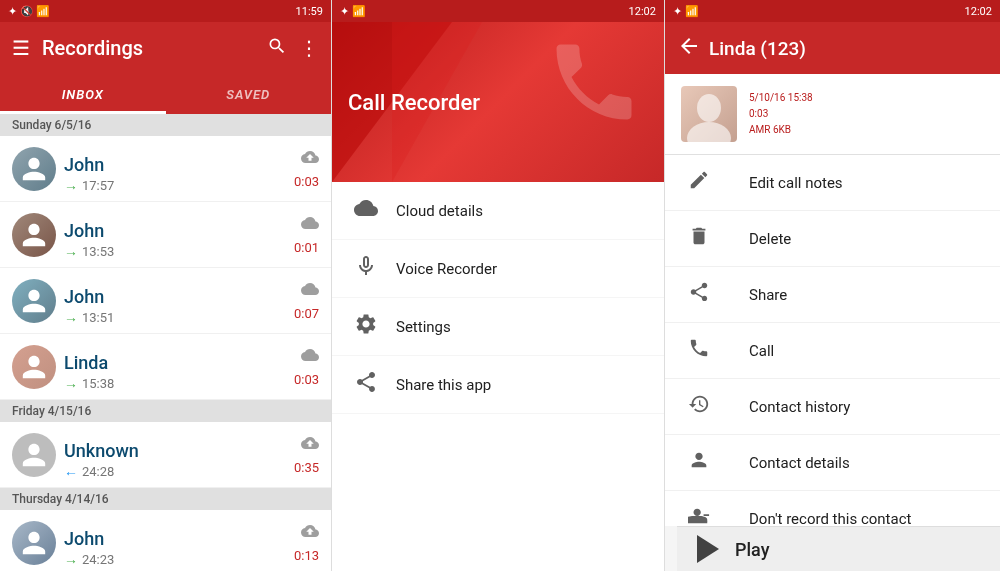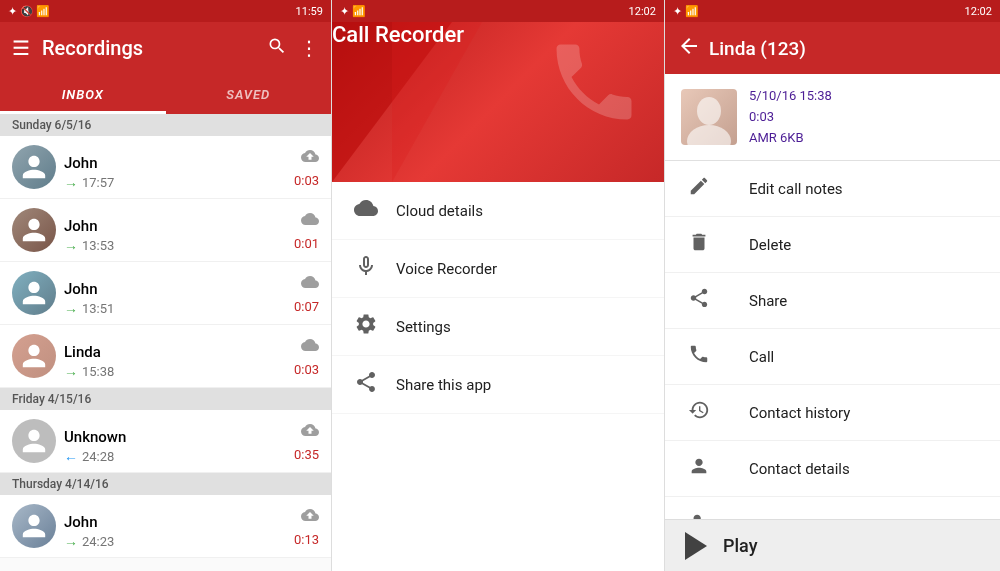--- a/index.html
+++ b/index.html
@@ -133,22 +133,22 @@
       font-size: 18px;
     }
     .avatar.unknown {
       background: #bdbdbd;
     }
     .item-info {
       flex: 1;
       padding: 0 8px;
     }
     .item-name {
-      font-size: 15px;
-      color: #000000;
+      font-size: 18px;
+      color: #0c4a6e;
       font-weight: 500;
       margin-top: 10px;
     }
     .item-meta {
       display: flex;
       align-items: center;
       gap: 4px;
       margin-top: 2px;
     }
     .call-arrow {
@@ -177,21 +177,22 @@
     }
 
     
     .drawer-header {
       height: 160px;
       background: #c62828;
       position: relative;
       flex-shrink: 0;
       overflow: hidden;
       display: flex;
-      align-items: flex-start;
+      align-items: center;
+      padding: 16px;
     }
     .drawer-header-bg {
       position: absolute;
       top: 0; left: 0; right: 0; bottom: 0;
       background: linear-gradient(135deg, #b71c1c 0%, #e53935 50%, #c62828 100%);
     }
     .phone-icon-large {
       position: absolute;
       right: 20px;
       top: 10px;
@@ -263,22 +264,22 @@
       flex-shrink: 0;
     }
     .detail-avatar-placeholder {
       width: 56px;
       height: 56px;
       border-radius: 4px;
       background: linear-gradient(135deg, #e0c0b0, #c09080);
       flex-shrink: 0;
     }
     .detail-info-text {
-      font-size: 13px;
-      color: #4c1d95;
+      font-size: 10px;
+      color: #b91c1c;
       line-height: 1.6;
     }
 
     .action-list {
       flex: 1;
       overflow-y: auto;
       background: white;
     }
     .action-item {
       display: flex;
@@ -293,29 +294,30 @@
       font-size: 20px;
       width: 28px;
       text-align: center;
     }
     .action-label {
       font-size: 15px;
       color: #212121;
     }
 
     .play-bar {
-      height: 52px;
+      height: 45px;
       background: #eeeeee;
       display: flex;
       align-items: center;
       padding: 0 20px;
       gap: 16px;
       flex-shrink: 0;
       border-top: 1px solid #ddd;
       cursor: pointer;
+      margin-left: 12px;
     }
     .play-button {
       width: 0;
       height: 0;
       border-top: 14px solid transparent;
       border-bottom: 14px solid transparent;
       border-left: 22px solid #424242;
     }
     .play-label {
       font-size: 18px;

